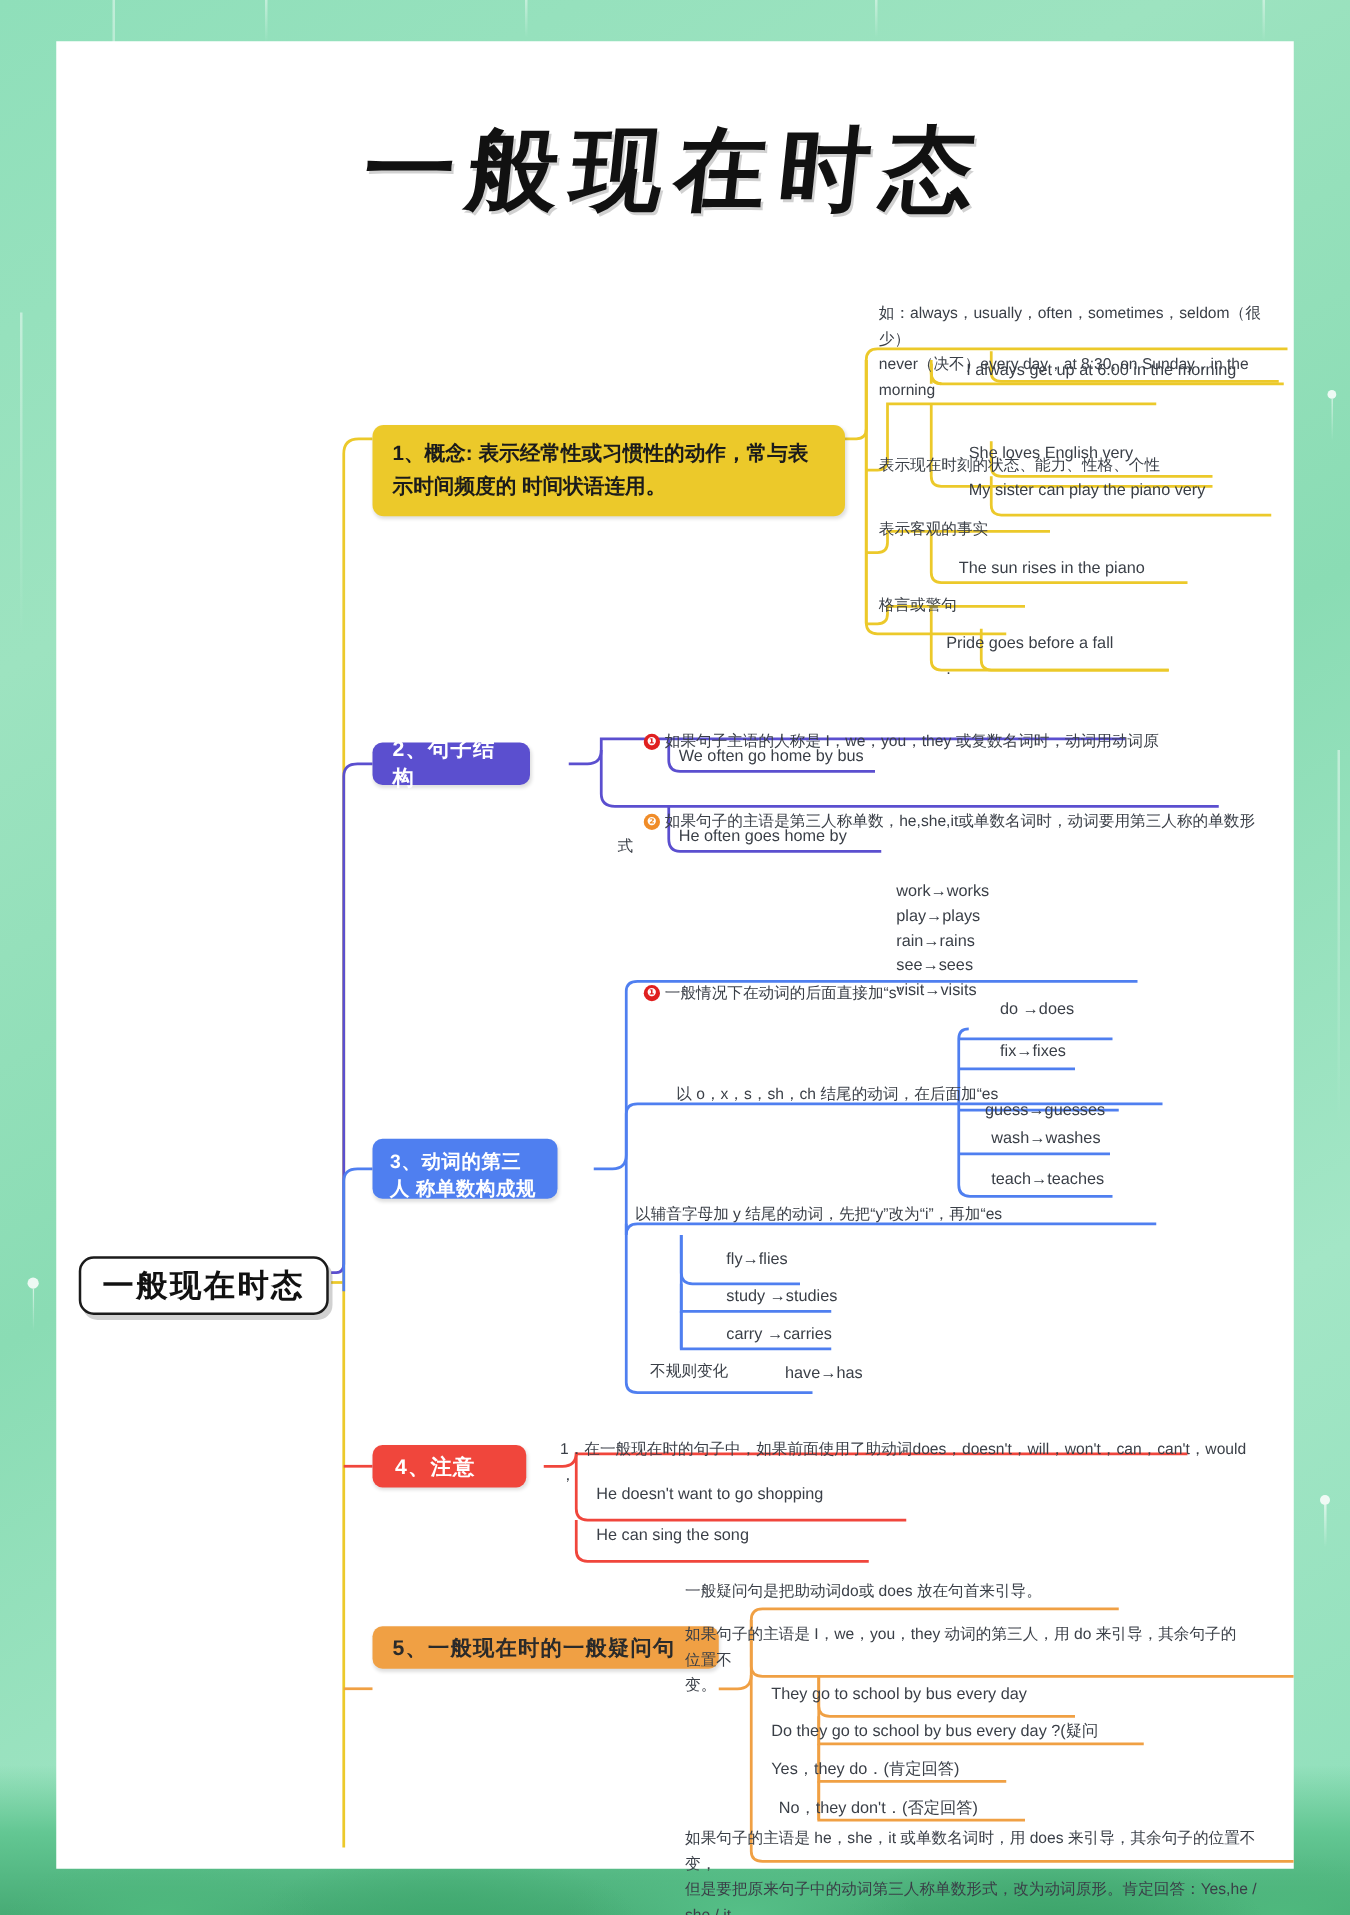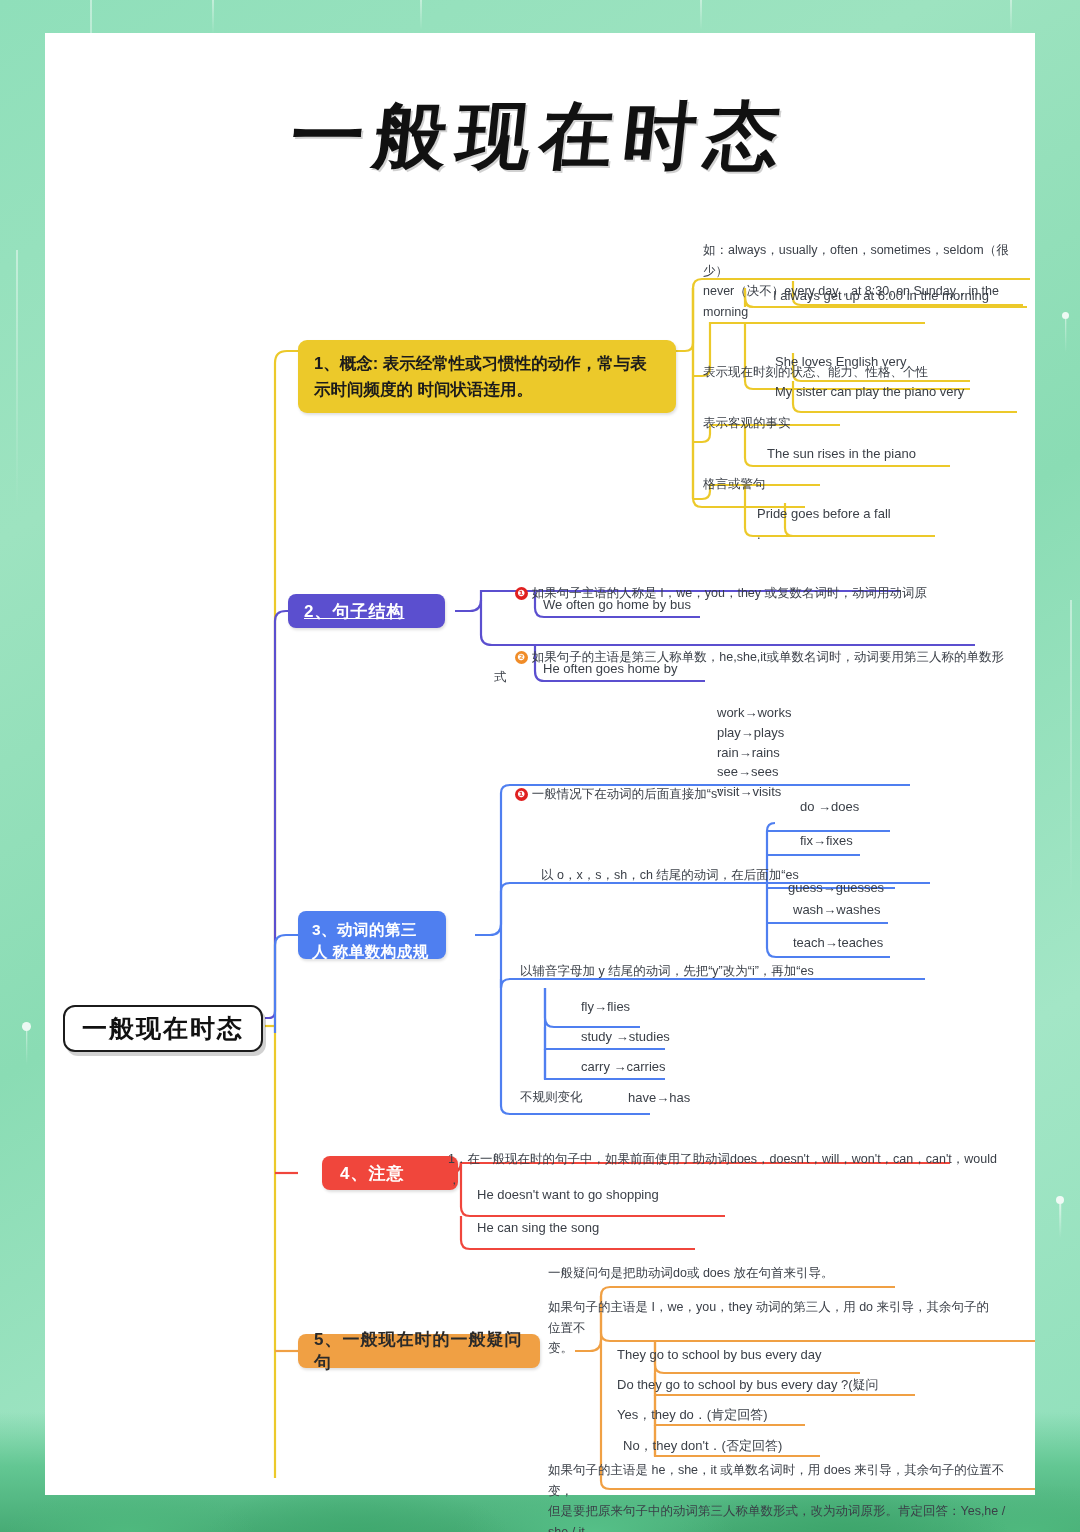--- a/index.html
+++ b/index.html
@@ -228,21 +228,21 @@
 
     <div class="leaf zh" style="left:658px;top:380px;">表示客观的事实</div>
 
     <div class="leaf" style="left:722px;top:410px;">The sun rises in the piano</div>
 
     <div class="leaf zh" style="left:658px;top:441px;">格言或警句</div>
 
     <div class="leaf" style="left:712px;top:470px;">Pride goes before a fall
 .</div>
 
-    <div class="nodebox structure" style="left:243px;top:561px;width:157px;height:34px;text-decoration:underline;">2、句子结构</div>
+    <div class="nodebox structure" style="left:253px;top:561px;width:126px;height:34px;">2、句子结构</div>
 
     <div class="leaf zh" style="left:449px;top:529px;width:470px;">
       <span class="bullet red">❶</span><span>如果句子主语的人称是 I，we，you，they 或复数名词时，动词用动词原</span>
     </div>
 
     <div class="leaf" style="left:498px;top:561px;">We often go home by bus</div>
 
     <div class="leaf zh" style="left:449px;top:593px;width:520px;">
       <span class="bullet orange">❷</span><span>如果句子的主语是第三人称单数，he,she,it或单数名词时，动词要用第三人称的单数形式</span>
     </div>
@@ -263,39 +263,39 @@
 visit→visits</div>
 
     <div class="leaf" style="left:755px;top:763px;">do →does</div>
     <div class="leaf" style="left:755px;top:797px;">fix→fixes</div>
     <div class="leaf" style="left:743px;top:832px;margin-top:12px;">guess→guesses</div>
     <div class="leaf" style="left:748px;top:866px;">wash→washes</div>
     <div class="leaf" style="left:748px;top:899px;">teach→teaches</div>
 
     <div class="leaf zh" style="left:496px;top:832px;">以 o，x，s，sh，ch 结尾的动词，在后面加“es</div>
 
-    <div class="leaf zh" style="left:475px;top:928px;">以辅音字母加 y 结尾的动词，先把“y”改为“i”，再加“es</div>
+    <div class="leaf zh" style="left:463px;top:928px;">以辅音字母加 y 结尾的动词，先把“y”改为“i”，再加“es</div>
 
     <div class="leaf" style="left:536px;top:963px;">fly→flies</div>
     <div class="leaf" style="left:536px;top:993px;">study →studies</div>
     <div class="leaf" style="left:536px;top:1023px;">carry →carries</div>
 
     <div class="leaf zh" style="left:475px;top:1054px;">不规则变化</div>
     <div class="leaf" style="left:583px;top:1054px;">have→has</div>
 
-    <div class="nodebox note" style="left:253px;top:1123px;width:136px;height:34px;margin-left:24px;">4、注意</div>
+    <div class="nodebox note" style="left:253px;top:1123px;width:123px;height:34px;">4、注意</div>
 
     <div class="leaf zh" style="left:403px;top:1104px;width:560px;margin-top:12px;">1．在一般现在时的句子中，如果前面使用了助动词does，doesn't，will，won't，can，can't，would
 ，</div>
 
     <div class="leaf" style="left:432px;top:1151px;">He doesn't want to go shopping</div>
 
     <div class="leaf" style="left:432px;top:1184px;">He can sing the song</div>
 
-    <div class="nodebox question" style="left:253px;top:1301px;width:242px;height:34px;">5、一般现在时的一般疑问句</div>
+    <div class="nodebox question" style="left:253px;top:1268px;width:277px;height:34px;">5、一般现在时的一般疑问句</div>
 
     <div class="leaf zh" style="left:503px;top:1230px;">一般疑问句是把助动词do或 does 放在句首来引导。</div>
 
     <div class="leaf zh" style="left:503px;top:1264px;width:445px;">如果句子的主语是 I，we，you，they 动词的第三人，用 do 来引导，其余句子的位置不
 变。</div>
 
     <div class="leaf" style="left:572px;top:1311px;">They go to school by bus every day</div>
     <div class="leaf" style="left:572px;top:1341px;">Do they go to school by bus every day ?(疑问</div>
     <div class="leaf" style="left:572px;top:1371px;">Yes，they do．(肯定回答)</div>
     <div class="leaf" style="left:578px;top:1402px;">No，they don't．(否定回答)</div>

